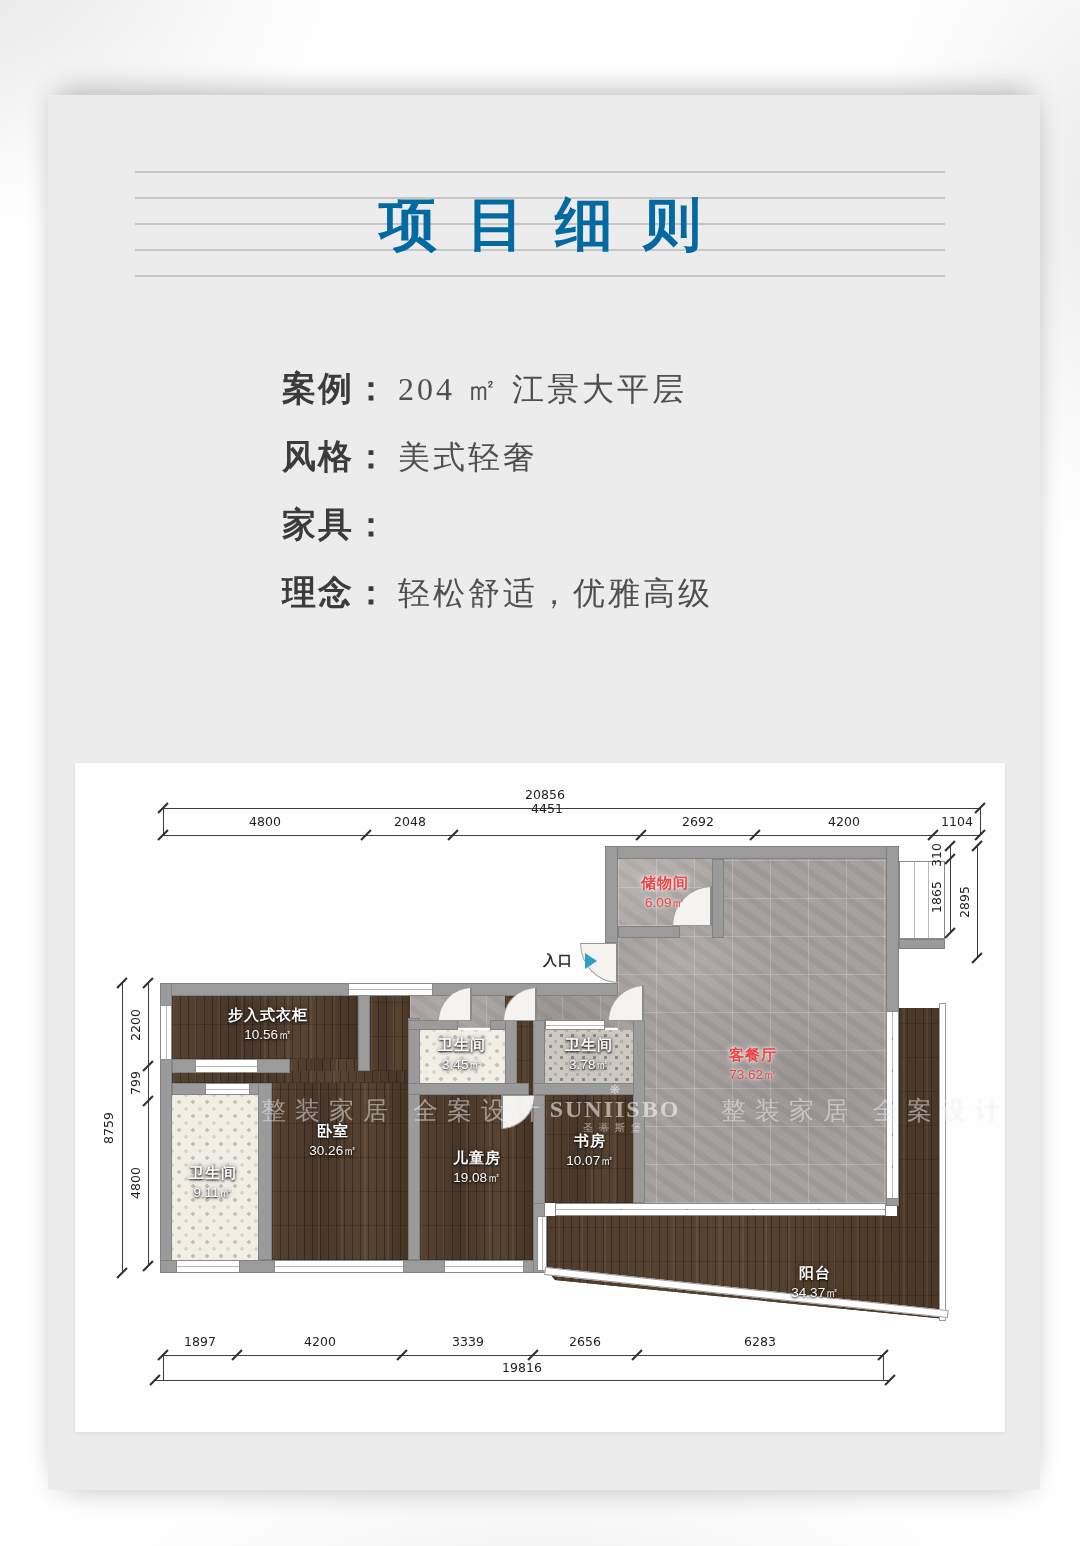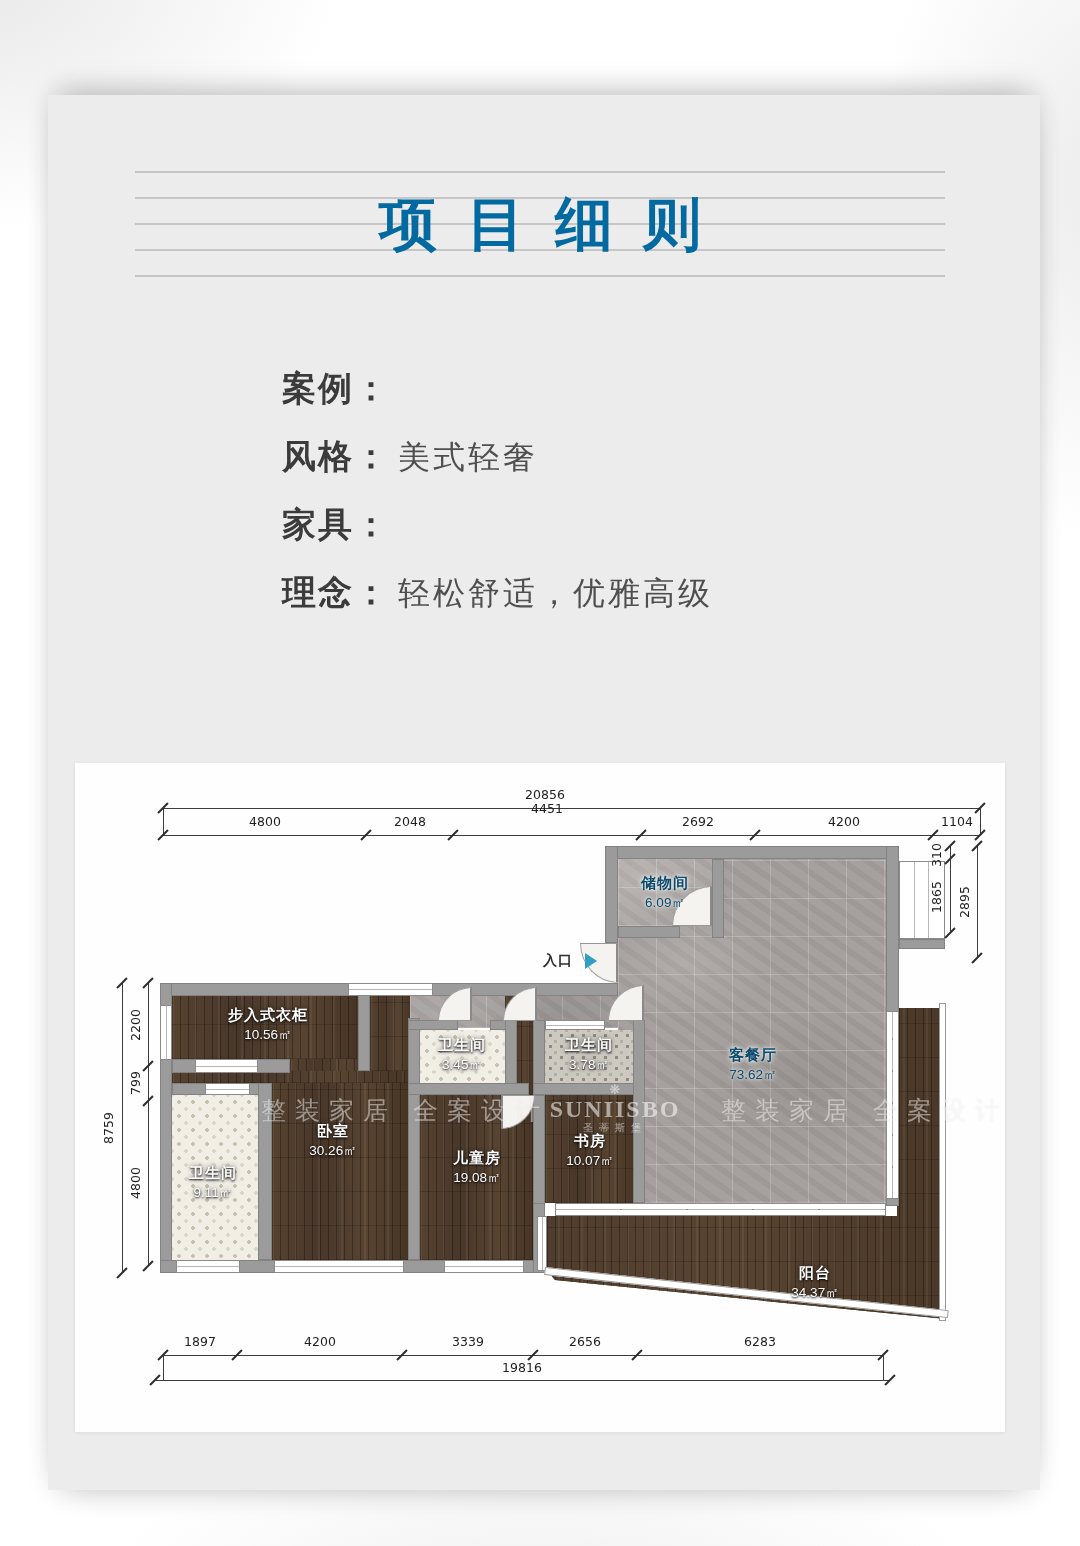--- a/index.html
+++ b/index.html
@@ -85,21 +85,21 @@
   .dl-h{position:absolute;z-index:4;height:1px;background:#3c3c3c;}
   .dl-v{position:absolute;z-index:4;width:1px;background:#3c3c3c;}
   .tick{position:absolute;z-index:4;width:14px;height:0;border-top:2px solid #2e2e2e;transform:rotate(-45deg);}
   .dnum{position:absolute;z-index:4;font-family:"DejaVu Sans",sans-serif;font-size:12.5px;color:#1e1e1e;transform:translate(-50%,-50%);white-space:nowrap;}
   .dnum.v{transform:translate(-50%,-50%) rotate(-90deg);}
   
   .rlabel{position:absolute;z-index:5;transform:translate(-50%,-50%);text-align:center;white-space:nowrap;}
   .rname{font-weight:700;font-size:15px;letter-spacing:1px;}
   .rarea{font-size:13.5px;margin-top:1px;}
   .on-wood{color:#fff;text-shadow:0 1px 2px rgba(0,0,0,.9),0 0 5px rgba(0,0,0,.55);}
-  .on-stone{color:#0c4a6e;text-shadow:0 0 3px rgba(255,255,255,.95),0 0 7px rgba(255,255,255,.8);}
+  .on-stone{color:#ef4444;text-shadow:0 0 3px rgba(255,255,255,.95),0 0 7px rgba(255,255,255,.8);}
   
   .entry{position:absolute;z-index:5;display:flex;align-items:center;gap:12px;}
   .entry-text{font-weight:700;font-size:14px;color:#2d2d2d;text-shadow:0 0 3px #fff;letter-spacing:1px;}
   .entry-arrow{width:0;height:0;border-left:12px solid #2f9ec5;border-top:8px solid rgba(0,0,0,0);border-bottom:8px solid rgba(0,0,0,0);}
   
   .wm{position:absolute;z-index:6;transform:translate(-50%,-50%);white-space:nowrap;pointer-events:none;}
   .wm-slogan{font-size:25px;letter-spacing:9px;color:rgba(255,255,255,.48);text-shadow:0 0 2px rgba(0,0,0,.08);}
   .wm-brandbox{text-align:center;color:rgba(255,255,255,.55);}
   .wm-flower{font-size:13px;line-height:12px;}
   .wm-brand{font-family:"Liberation Serif","DejaVu Serif",serif;font-weight:700;font-size:24px;letter-spacing:2px;line-height:26px;}
@@ -114,20 +114,21 @@
 <div class="tline" style="top:197px"></div>
 <div class="tline" style="top:223px"></div>
 <div class="tline" style="top:249px"></div>
 <div class="tline" style="top:275px"></div>
 <div class="page-title">项目细则</div>
 
 <div class="info">
   <div class="info-row">
     <span class="info-label">案例</span>
       <span class="info-sep">：</span>
+      <span class="info-value">204 ㎡ 江景大平层</span>
   </div>
   <div class="info-row">
     <span class="info-label">风格</span>
       <span class="info-sep">：</span>
       <span class="info-value">美式轻奢</span>
   </div>
   <div class="info-row">
     <span class="info-label">家具</span>
       <span class="info-sep">：</span>
   </div>

